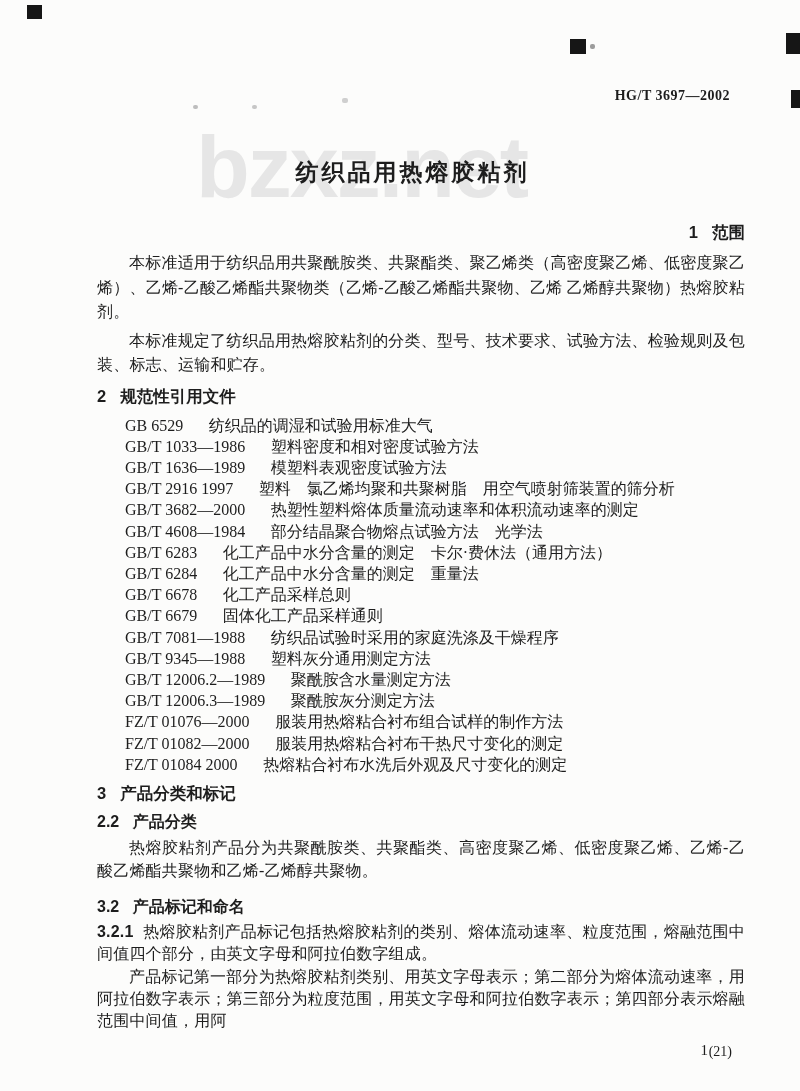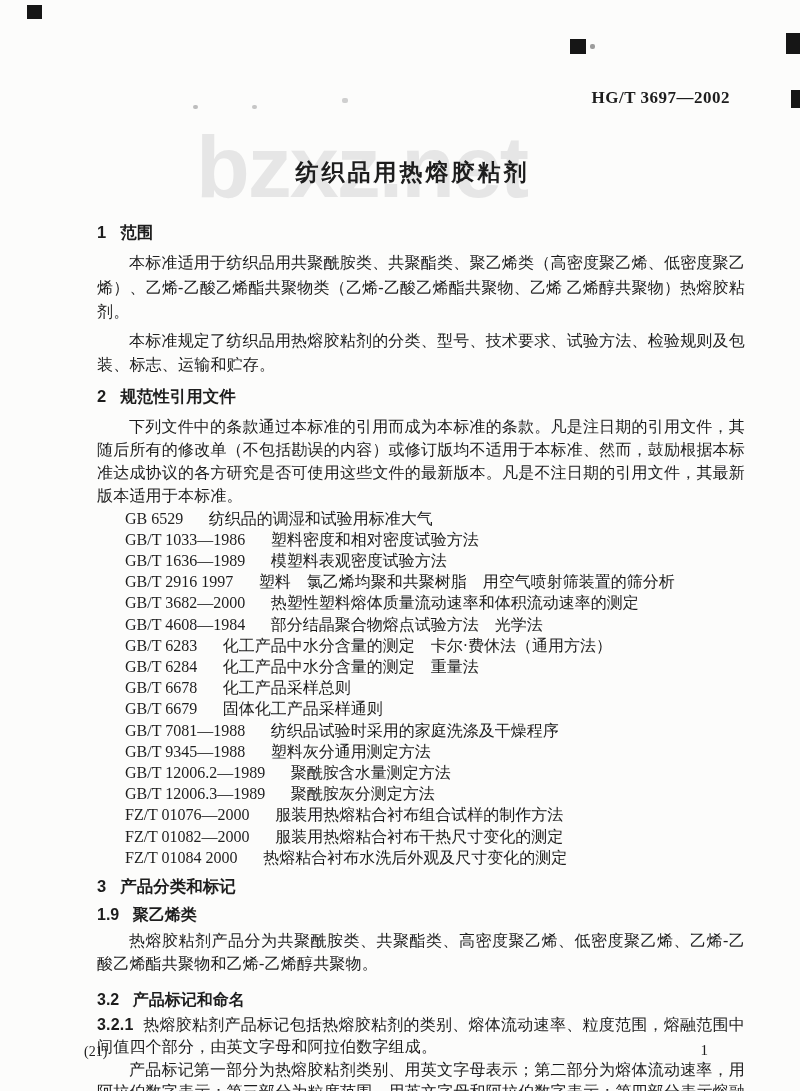--- a/index.html
+++ b/index.html
@@ -28,21 +28,21 @@
     user-select:none;
     white-space:nowrap;
     z-index:0;
   }
   
   .std-code{
     position:absolute;
     top:88px;right:70px;
     font-family:"Liberation Serif", serif;
     font-weight:700;
-    font-size:17px;
+    font-size:14px;
     letter-spacing:0.5px;
     z-index:2;
   }
   
   .doc-title{
     position:absolute;
     left:0;right:0;top:157px;
     padding-left:25px;
     text-align:center;
     font-family:"Liberation Sans", sans-serif;
@@ -60,21 +60,21 @@
     font-size:16px;
     line-height:24.5px;
   }
   .h1{
     font-family:"Liberation Sans", sans-serif;
     font-weight:700;
     font-size:16.5px;
     line-height:20px;
     margin:8px 0 9px 0;
   }
-  .content > .h1:first-child{margin-top:0;}
+  .content > .h1:first-child{margin-top:0;text-align:right;}
   .h2{
     font-family:"Liberation Sans", sans-serif;
     font-weight:700;
     font-size:16px;
     line-height:20px;
     margin:4px 0 4px 0;
   }
   .h-num{margin-right:0.85em;}
   .para{
     text-align:justify;
@@ -99,21 +99,21 @@
     padding-left:28px;
     line-height:21.2px;
     white-space:nowrap;
   }
   .ref-code{margin-right:1.6em;}
   
   .footer-center{
     position:absolute;
     left:84px;width:648px;
     top:1044px;
-    text-align:left;
+    text-align:right;
     font-size:14px;
     z-index:2;
   }
   .footer-page{
     position:absolute;
     right:92px;top:1042px;
     font-size:15px;
     z-index:2;
   }
   
@@ -146,40 +146,39 @@
 
   <div class="std-code">HG/T 3697—2002</div>
 
   <div class="doc-title">纺织品用热熔胶粘剂</div>
 
   <div class="content">
       <div class="h1"><span class="h-num">1</span><span>范围</span></div>
       <div class="para">本标准适用于纺织品用共聚酰胺类、共聚酯类、聚乙烯类（高密度聚乙烯、低密度聚乙烯）、乙烯-乙酸乙烯酯共聚物类（乙烯-乙酸乙烯酯共聚物、乙烯 乙烯醇共聚物）热熔胶粘剂。</div>
       <div class="para">本标准规定了纺织品用热熔胶粘剂的分类、型号、技术要求、试验方法、检验规则及包装、标志、运输和贮存。</div>
       <div class="h1"><span class="h-num">2</span><span>规范性引用文件</span></div>
-      <div class="para tight">下列文件中的条款通过本标准的引用而成为本标准的条款。凡是注日期的引用文件，其随后所有的修改单（不包括勘误的内容）或修订版均不适用于本标准、然而，鼓励根据本标准达成协议的各方研究是否可使用这些文件的最新版本。凡是不注日期的引用文件，其最新版本适用于本标准。</div>
       <div class="ref"><span class="ref-code">GB 6529</span><span class="ref-title">纺织品的调湿和试验用标准大气</span></div>
       <div class="ref"><span class="ref-code">GB/T 1033—1986</span><span class="ref-title">塑料密度和相对密度试验方法</span></div>
       <div class="ref"><span class="ref-code">GB/T 1636—1989</span><span class="ref-title">模塑料表观密度试验方法</span></div>
       <div class="ref"><span class="ref-code">GB/T 2916 1997</span><span class="ref-title">塑料　氯乙烯均聚和共聚树脂　用空气喷射筛装置的筛分析</span></div>
       <div class="ref"><span class="ref-code">GB/T 3682—2000</span><span class="ref-title">热塑性塑料熔体质量流动速率和体积流动速率的测定</span></div>
       <div class="ref"><span class="ref-code">GB/T 4608—1984</span><span class="ref-title">部分结晶聚合物熔点试验方法　光学法</span></div>
       <div class="ref"><span class="ref-code">GB/T 6283</span><span class="ref-title">化工产品中水分含量的测定　卡尔·费休法（通用方法）</span></div>
       <div class="ref"><span class="ref-code">GB/T 6284</span><span class="ref-title">化工产品中水分含量的测定　重量法</span></div>
       <div class="ref"><span class="ref-code">GB/T 6678</span><span class="ref-title">化工产品采样总则</span></div>
       <div class="ref"><span class="ref-code">GB/T 6679</span><span class="ref-title">固体化工产品采样通则</span></div>
       <div class="ref"><span class="ref-code">GB/T 7081—1988</span><span class="ref-title">纺织品试验时采用的家庭洗涤及干燥程序</span></div>
       <div class="ref"><span class="ref-code">GB/T 9345—1988</span><span class="ref-title">塑料灰分通用测定方法</span></div>
       <div class="ref"><span class="ref-code">GB/T 12006.2—1989</span><span class="ref-title">聚酰胺含水量测定方法</span></div>
       <div class="ref"><span class="ref-code">GB/T 12006.3—1989</span><span class="ref-title">聚酰胺灰分测定方法</span></div>
       <div class="ref"><span class="ref-code">FZ/T 01076—2000</span><span class="ref-title">服装用热熔粘合衬布组合试样的制作方法</span></div>
       <div class="ref"><span class="ref-code">FZ/T 01082—2000</span><span class="ref-title">服装用热熔粘合衬布干热尺寸变化的测定</span></div>
       <div class="ref"><span class="ref-code">FZ/T 01084 2000</span><span class="ref-title">热熔粘合衬布水洗后外观及尺寸变化的测定</span></div>
       <div class="h1"><span class="h-num">3</span><span>产品分类和标记</span></div>
-      <div class="h2"><span class="h-num">1.9</span><span>聚乙烯类</span></div>
+      <div class="h2"><span class="h-num">2.2</span><span>产品分类</span></div>
       <div class="para sec3">热熔胶粘剂产品分为共聚酰胺类、共聚酯类、高密度聚乙烯、低密度聚乙烯、乙烯-乙酸乙烯酯共聚物和乙烯-乙烯醇共聚物。</div>
       <div class="h2"><span class="h-num">3.2</span><span>产品标记和命名</span></div>
       <div class="para clause"><span class="clause-num">3.2.1</span><span>热熔胶粘剂产品标记包括热熔胶粘剂的类别、熔体流动速率、粒度范围，熔融范围中间值四个部分，由英文字母和阿拉伯数字组成。</span></div>
       <div class="para last">产品标记第一部分为热熔胶粘剂类别、用英文字母表示；第二部分为熔体流动速率，用阿拉伯数字表示；第三部分为粒度范围，用英文字母和阿拉伯数字表示；第四部分表示熔融范围中间值，用阿</div>
     </div>
 
   <div class="footer-center">(21)</div>
   <div class="footer-page">1</div>
 
 </div>

